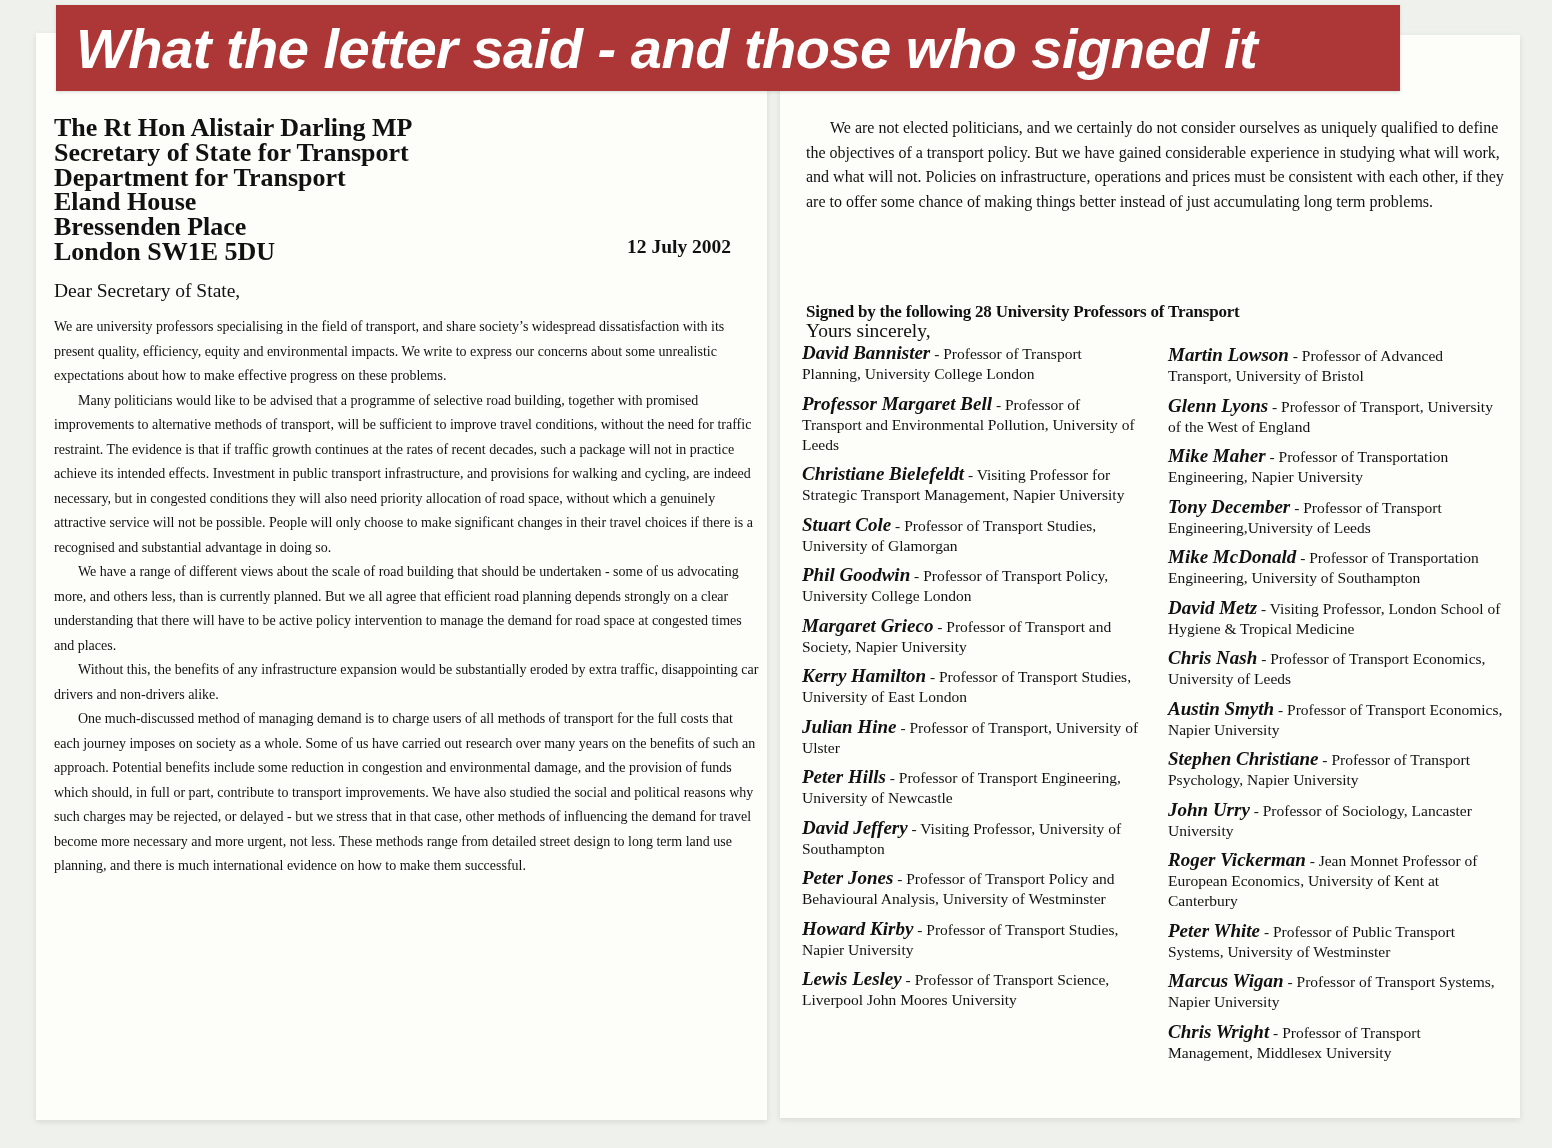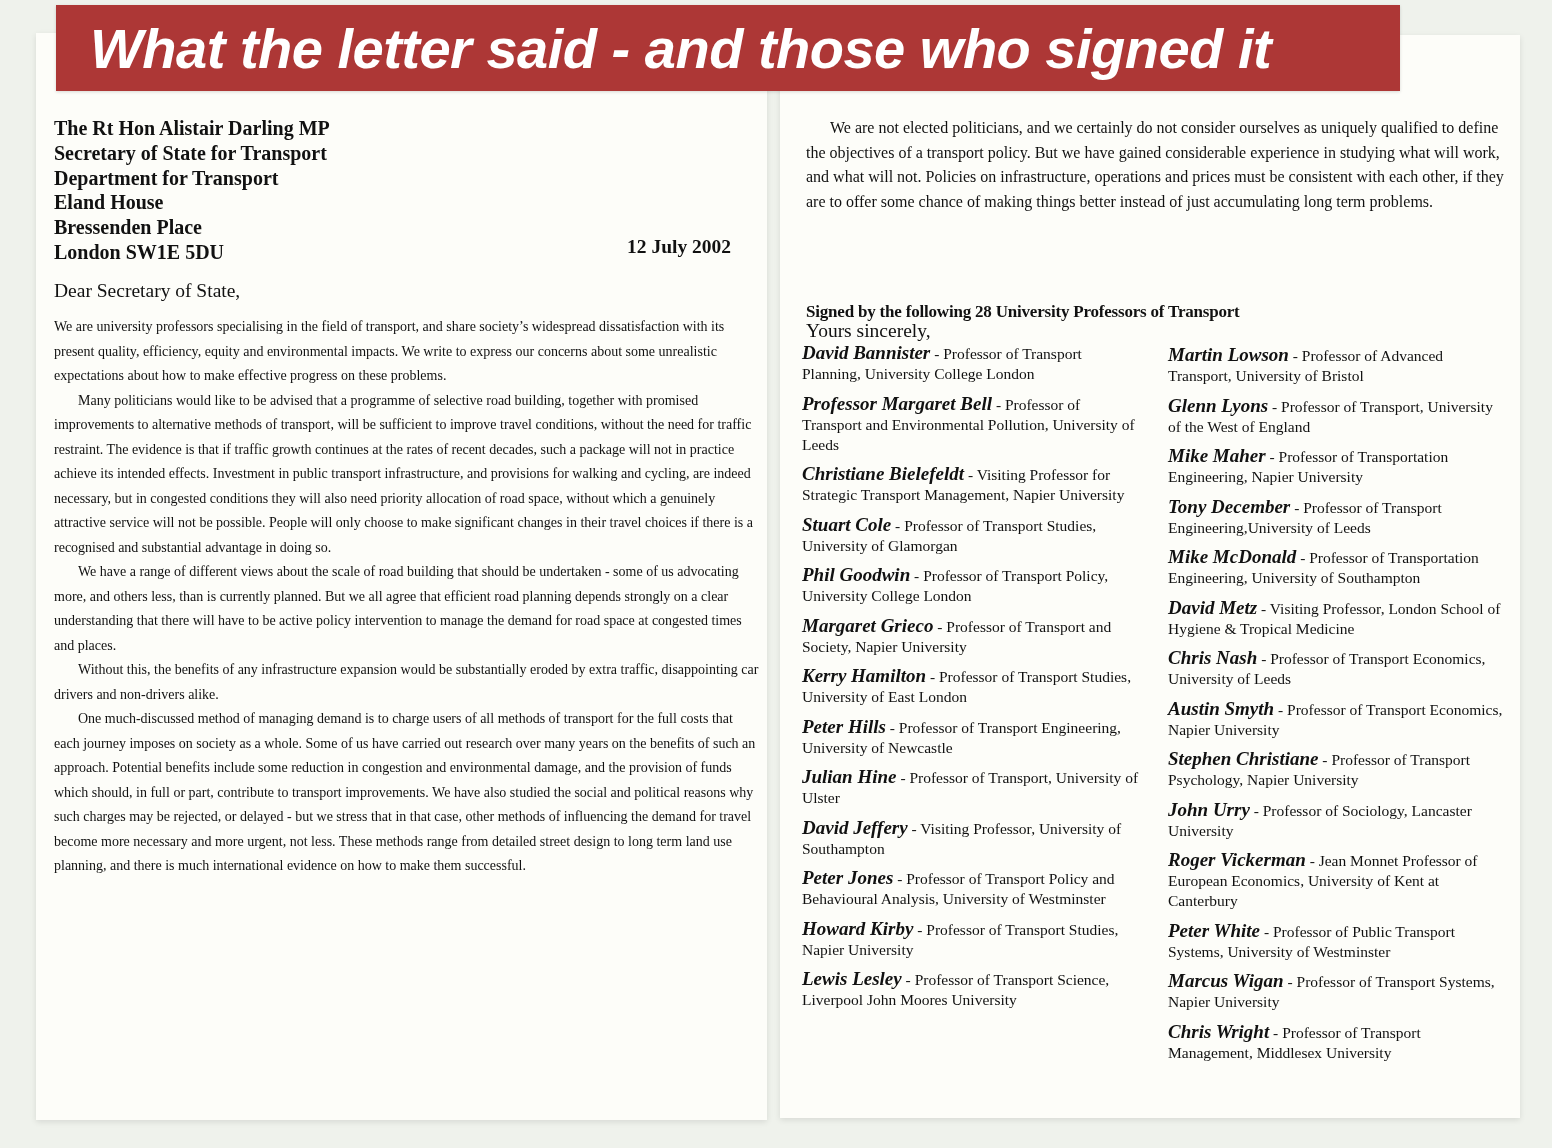--- a/index.html
+++ b/index.html
@@ -19,30 +19,30 @@
     #left-card { left: 36px; top: 33px; width: 731px; height: 1087px; }
     #right-card { left: 780px; top: 35px; width: 740px; height: 1083px; }
     #banner {
       position: absolute; left: 56px; top: 5px;
       width: 1344px; height: 86px;
       background: #ad3736;
       box-shadow: 0 1px 3px rgba(0,0,0,0.15);
       display: flex; align-items: center;
     }
     #banner h1 {
-      margin: 0; padding-left: 34px;
+      margin: 0; padding-left: 20px;
       font-family: "Liberation Sans", sans-serif;
       font-weight: bold; font-style: italic;
       font-size: 56px; letter-spacing: -0.5px;
       color: #ffffff;
       white-space: nowrap;
     }
     .address {
       position: absolute; left: 54px; top: 116px;
-      font-weight: bold; font-size: 20px; line-height: 24.8px;
+      font-weight: bold; font-size: 26px; line-height: 24.8px;
     }
     .address div { white-space: nowrap; }
     .date {
       position: absolute; left: 627px; top: 236px;
       font-weight: bold; font-size: 19.5px; white-space: nowrap;
     }
     .salutation {
       position: absolute; left: 54px; top: 280px;
       font-size: 19.5px; white-space: nowrap;
     }
@@ -115,22 +115,22 @@
 <div class="signed-heading">Signed by the following 28 University Professors of Transport</div>
 
 <div class="sig-col" id="sig-col-1">
     <div class="sig"><span class="name">David Bannister</span><span class="sep"> - </span><span class="role">Professor of Transport Planning, University College London</span></div>
     <div class="sig"><span class="name">Professor Margaret Bell</span><span class="sep"> - </span><span class="role">Professor of Transport and Environmental Pollution, University of Leeds</span></div>
     <div class="sig"><span class="name">Christiane Bielefeldt</span><span class="sep"> - </span><span class="role">Visiting Professor for Strategic Transport Management, Napier University</span></div>
     <div class="sig"><span class="name">Stuart Cole</span><span class="sep"> - </span><span class="role">Professor of Transport Studies, University of Glamorgan</span></div>
     <div class="sig"><span class="name">Phil Goodwin</span><span class="sep"> - </span><span class="role">Professor of Transport Policy, University College London</span></div>
     <div class="sig"><span class="name">Margaret Grieco</span><span class="sep"> - </span><span class="role">Professor of Transport and Society, Napier University</span></div>
     <div class="sig"><span class="name">Kerry Hamilton</span><span class="sep"> - </span><span class="role">Professor of Transport Studies, University of East London</span></div>
+    <div class="sig"><span class="name">Julian Hine</span><span class="sep"> - </span><span class="role">Professor of Transport, University of Ulster</span></div>
     <div class="sig"><span class="name">Peter Hills</span><span class="sep"> - </span><span class="role">Professor of Transport Engineering, University of Newcastle</span></div>
-    <div class="sig"><span class="name">Julian Hine</span><span class="sep"> - </span><span class="role">Professor of Transport, University of Ulster</span></div>
     <div class="sig"><span class="name">David Jeffery</span><span class="sep"> - </span><span class="role">Visiting Professor, University of Southampton</span></div>
     <div class="sig"><span class="name">Peter Jones</span><span class="sep"> - </span><span class="role">Professor of Transport Policy and Behavioural Analysis, University of Westminster</span></div>
     <div class="sig"><span class="name">Howard Kirby</span><span class="sep"> - </span><span class="role">Professor of Transport Studies, Napier University</span></div>
     <div class="sig"><span class="name">Lewis Lesley</span><span class="sep"> - </span><span class="role">Professor of Transport Science, Liverpool John Moores University</span></div>
   </div>
 <div class="sig-col" id="sig-col-2">
     <div class="sig"><span class="name">Martin Lowson</span><span class="sep"> - </span><span class="role">Professor of Advanced Transport, University of Bristol</span></div>
     <div class="sig"><span class="name">Glenn Lyons</span><span class="sep"> - </span><span class="role">Professor of Transport, University of the West of England</span></div>
     <div class="sig"><span class="name">Mike Maher</span><span class="sep"> - </span><span class="role">Professor of Transportation Engineering, Napier University</span></div>
     <div class="sig"><span class="name">Tony December</span><span class="sep"> - </span><span class="role">Professor of Transport Engineering,University of Leeds</span></div>

